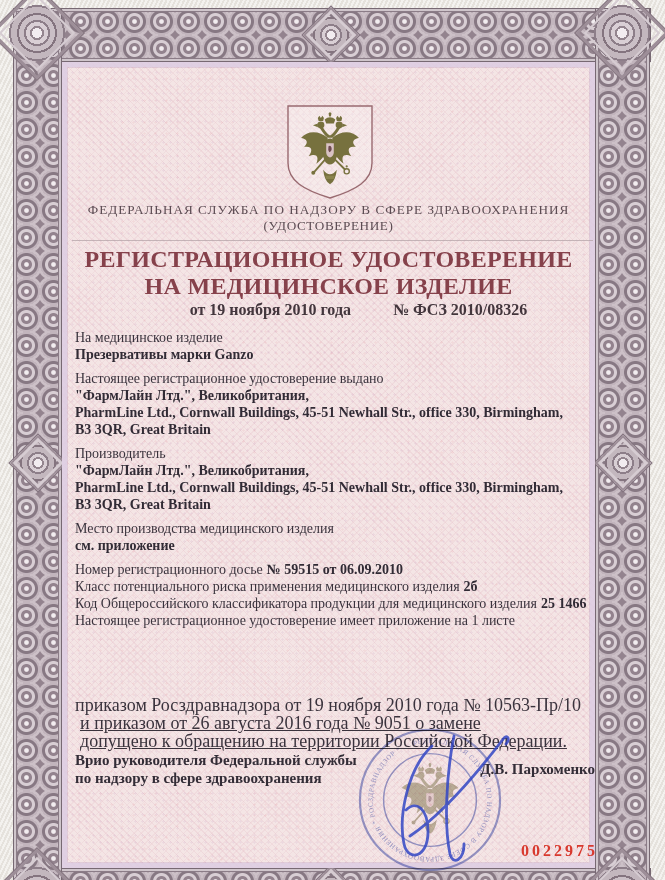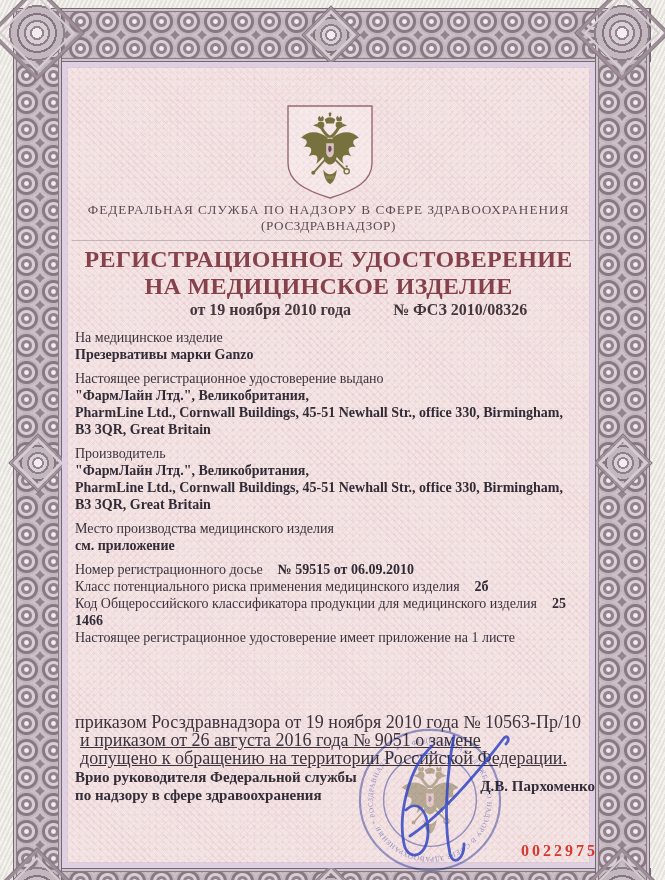--- a/index.html
+++ b/index.html
@@ -71,21 +71,21 @@
     color:#43363d;font-weight:bold;font-size:16px;}
   .doc-meta .num{margin-left:42px;}
 
   
   .body-block{position:absolute;left:75px;top:329px;width:522px;
     color:#3a333d;font-size:14px;line-height:17px;}
   .body-block p{margin:0;}
   .fgroup{margin-bottom:7px;}
   .fgroup .val{font-weight:bold;white-space:pre-line;color:#312b35;}
   .sline{margin-bottom:8px;}
-  .sline b{margin-left:15px;color:#312b35;}
+  .sline b{margin-left:4px;color:#312b35;}
 
   .orders{margin-top:67px;font-size:18px;line-height:18px;color:#3a333d;}
   .orders .indent{padding-left:5px;text-decoration:underline;}
   .sig-row{display:flex;justify-content:space-between;align-items:center;
     font-weight:bold;font-size:15px;line-height:18px;color:#332d37;margin-top:1px;}
   .sig-name{white-space:nowrap;padding-right:2px;}
 
   
   .stamp{position:absolute;left:356px;top:726px;width:148px;height:148px;
     color:#5060bb;opacity:.58;mix-blend-mode:multiply;}
@@ -157,21 +157,21 @@
 
   <div class="emblem">
     <svg viewBox="0 0 104 100">
       <path d="M10 5 H94 V62 C94 80 78 89 52 97 C26 89 10 80 10 62 Z" fill="rgba(250,243,243,.35)" stroke="#996a70" stroke-width="1.4"></path>
       <use href="#dbl-eagle" x="14" y="7" width="76" height="84"></use>
     </svg>
   </div>
 
   <div class="agency">
     <div class="l1">ФЕДЕРАЛЬНАЯ СЛУЖБА ПО НАДЗОРУ В СФЕРЕ ЗДРАВООХРАНЕНИЯ</div>
-    <div class="l2">(РОСЗДРАВНАДЗОР)</div>
+    <div class="l2">(УДОСТОВЕРЕНИЕ)</div>
   </div>
   <div class="sepline"></div>
 
   <div class="doc-title">
     <div>РЕГИСТРАЦИОННОЕ УДОСТОВЕРЕНИЕ</div>
     <div>НА МЕДИЦИНСКОЕ ИЗДЕЛИЕ</div>
   </div>
   <div class="doc-meta">
     <span>от  19 ноября 2010 года</span><span class="num">№   ФСЗ 2010/08326</span>
   </div>

